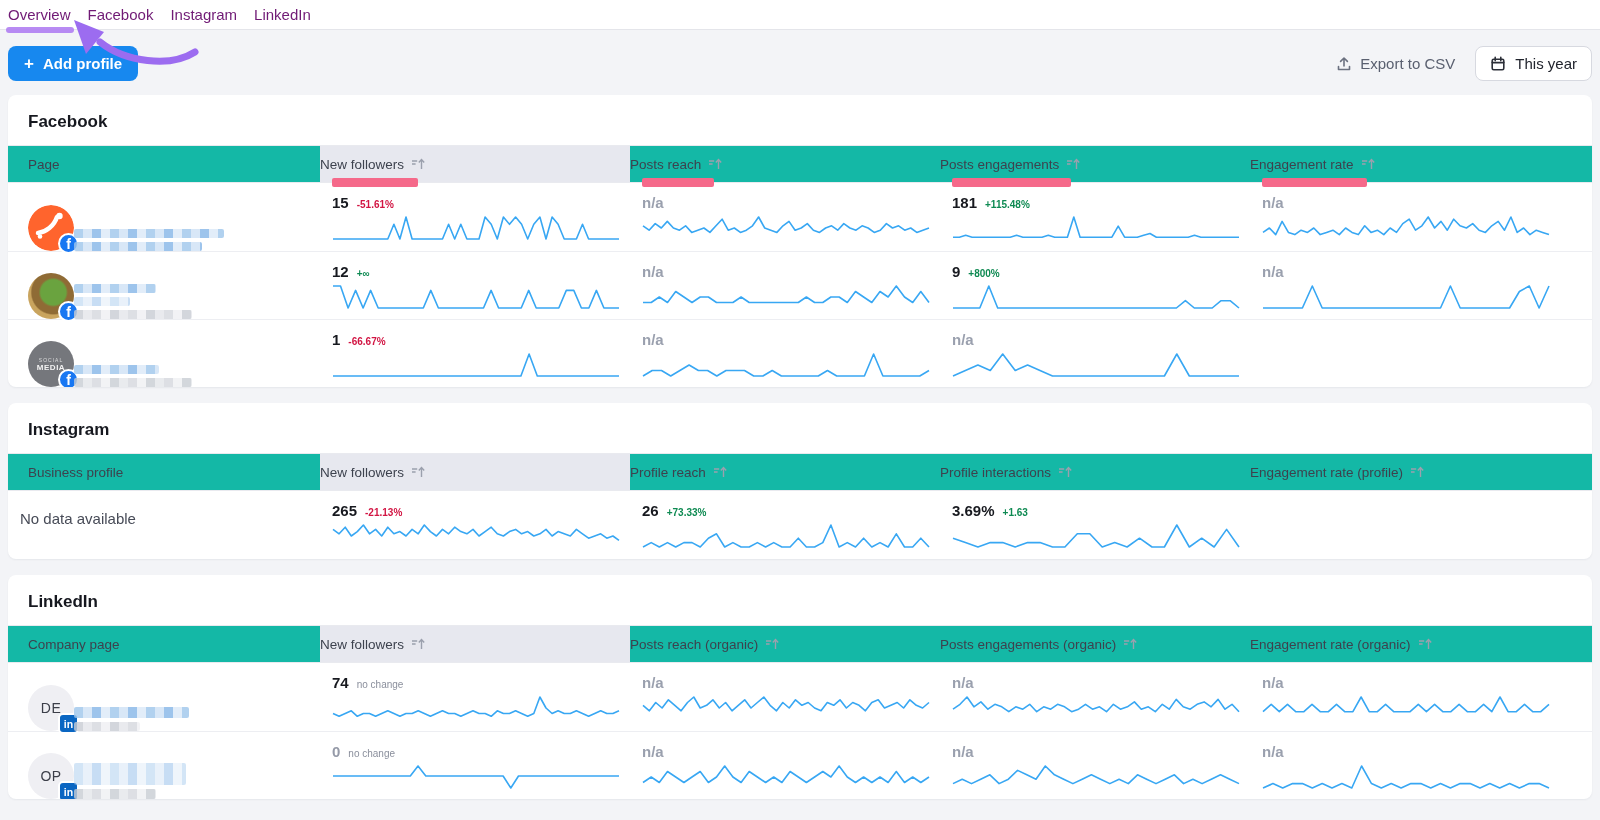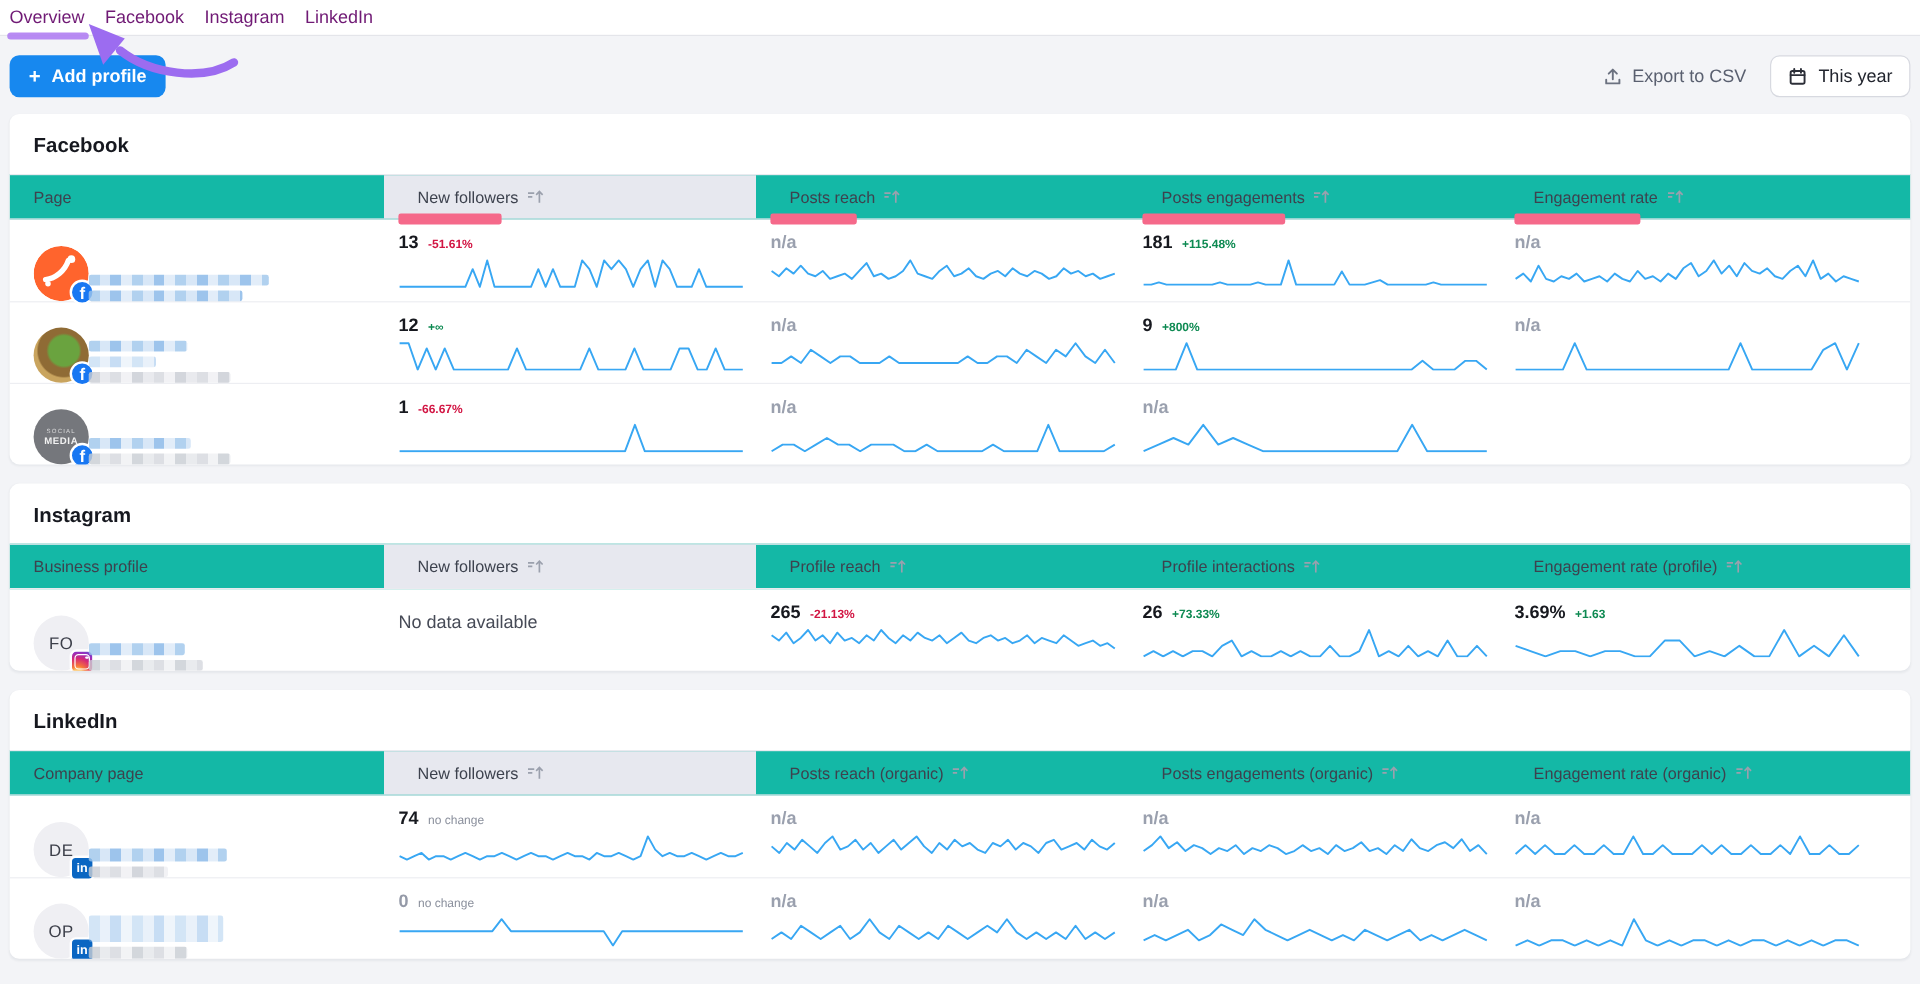--- a/index.html
+++ b/index.html
@@ -20,21 +20,21 @@
   .right-tools { display:flex; align-items:center; gap:20px; }
   .export { display:inline-flex; align-items:center; gap:8px; color:#5a6070; font-size:15px; cursor:pointer; background:none; border:none; }
   .btn-range { display:inline-flex; align-items:center; gap:9px; background:#fff; border:1px solid #d7d9e0;
     border-radius:8px; padding:8px 14px; font-size:15px; color:#22252e; cursor:pointer; }
 
   
   .card { background:#fff; border-radius:8px; margin:0 8px 16px 8px; box-shadow:0 1px 2px rgba(24,28,45,.06); overflow:hidden; }
   .card h2 { font-size:17px; font-weight:bold; color:#16181f; padding:17px 20px 13px 20px; }
   .thead, .trow { display:grid; grid-template-columns:312px 310px 310px 310px 1fr; }
   .thead { background:#14b8a6; border-top:1px solid #e9eaef; border-bottom:1px solid #e9eaef; height:38px; }
-  .th { position:relative; display:flex; align-items:center; gap:7px; padding-left:28px; font-size:13.5px; color:#3d424e; cursor:pointer; }
+  .th { position:relative; display:flex; align-items:center; gap:7px; padding-left:0; font-size:13.5px; color:#3d424e; cursor:pointer; }
   .th.first { padding-left:20px; cursor:default; }
   .th.sorted { background:#e7e8ef; }
   .sorticon { flex:0 0 auto; }
   .hl { position:absolute; left:12px; bottom:-5px; height:9px; border-radius:2px;
     background:var(--c-highlight-pink,#f5698a); z-index:4; }
 
   .trow { height:68px; }
   .trow + .trow { border-top:1px solid #edeef2; }
 
   
@@ -168,21 +168,21 @@
         </div>
         <span class="badge fb"></span>
       </div>
       <div class="names">
         <span class="blur" style="width:150px;height:9px"></span>
         <span class="blur" style="width:128px;height:9px"></span>
       </div>
     </div>
     <div class="td metric" data-dir="down">
       <div class="vline">
-          <span class="val">13</span>
+          <span class="val">15</span>
           <span class="delta">-51.61%</span>
         </div>
       <div class="spark"><svg width="288" height="26">
             <polyline points="1.0,25.0 7.1,25.0 13.2,25.0 19.3,25.0 25.3,25.0 31.4,25.0 37.5,25.0 43.6,25.0 49.7,25.0 55.8,25.0 61.9,10.3 67.9,25.0 74.0,3.0 80.1,25.0 86.2,25.0 92.3,25.0 98.4,25.0 104.4,25.0 110.5,25.0 116.6,10.3 122.7,25.0 128.8,10.3 134.9,25.0 141.0,25.0 147.0,25.0 153.1,3.0 159.2,10.3 165.3,25.0 171.4,3.0 177.5,10.3 183.6,3.0 189.6,10.3 195.7,25.0 201.8,10.3 207.9,3.0 214.0,25.0 220.1,3.0 226.1,10.3 232.2,25.0 238.3,25.0 244.4,25.0 250.5,10.3 256.6,25.0 262.7,25.0 268.7,25.0 274.8,25.0 280.9,25.0 287.0,25.0" fill="none" stroke="var(--c-sparkline,#38a7f3)" stroke-width="1.6" stroke-linejoin="round"></polyline>
           </svg></div>
     </div>
     <div class="td metric" data-dir="na">
       <div class="vline">
           <span class="val">n/a</span>
           <span class="delta"></span>
@@ -335,32 +335,20 @@
     <div class="th">
       <span>Engagement rate (profile)</span>
       <svg class="sorticon" width="15" height="14" viewBox="0 0 15 14">
           <path d="M1 4 H6.2 M1 7 H4.6" stroke="#9ba0ad" stroke-width="1.4"></path>
           <path d="M10.5 12 V3 M7.8 5.4 L10.5 2.6 L13.2 5.4" stroke="#9ba0ad" stroke-width="1.4" fill="none"></path>
         </svg>
     </div>
   </div>
 
   <div class="trow">
-    <div class="td profile">
-      <div class="avatar-wrap">
-        <div class="avatar letters">
-            <span>FO</span>
-          </div>
-        <span class="badge ig"></span>
-      </div>
-      <div class="names">
-        <span class="blur" style="width:80px;height:10px"></span>
-        <span class="blur gray" style="width:95px;height:9px"></span>
-      </div>
-    </div>
     <div class="td metric" data-dir="none">
       <div class="vline" style="margin-top:8px">
           <span class="val">No data available</span>
         </div>
     </div>
     <div class="td metric" data-dir="down">
       <div class="vline">
           <span class="val">265</span>
           <span class="delta">-21.13%</span>
         </div>

